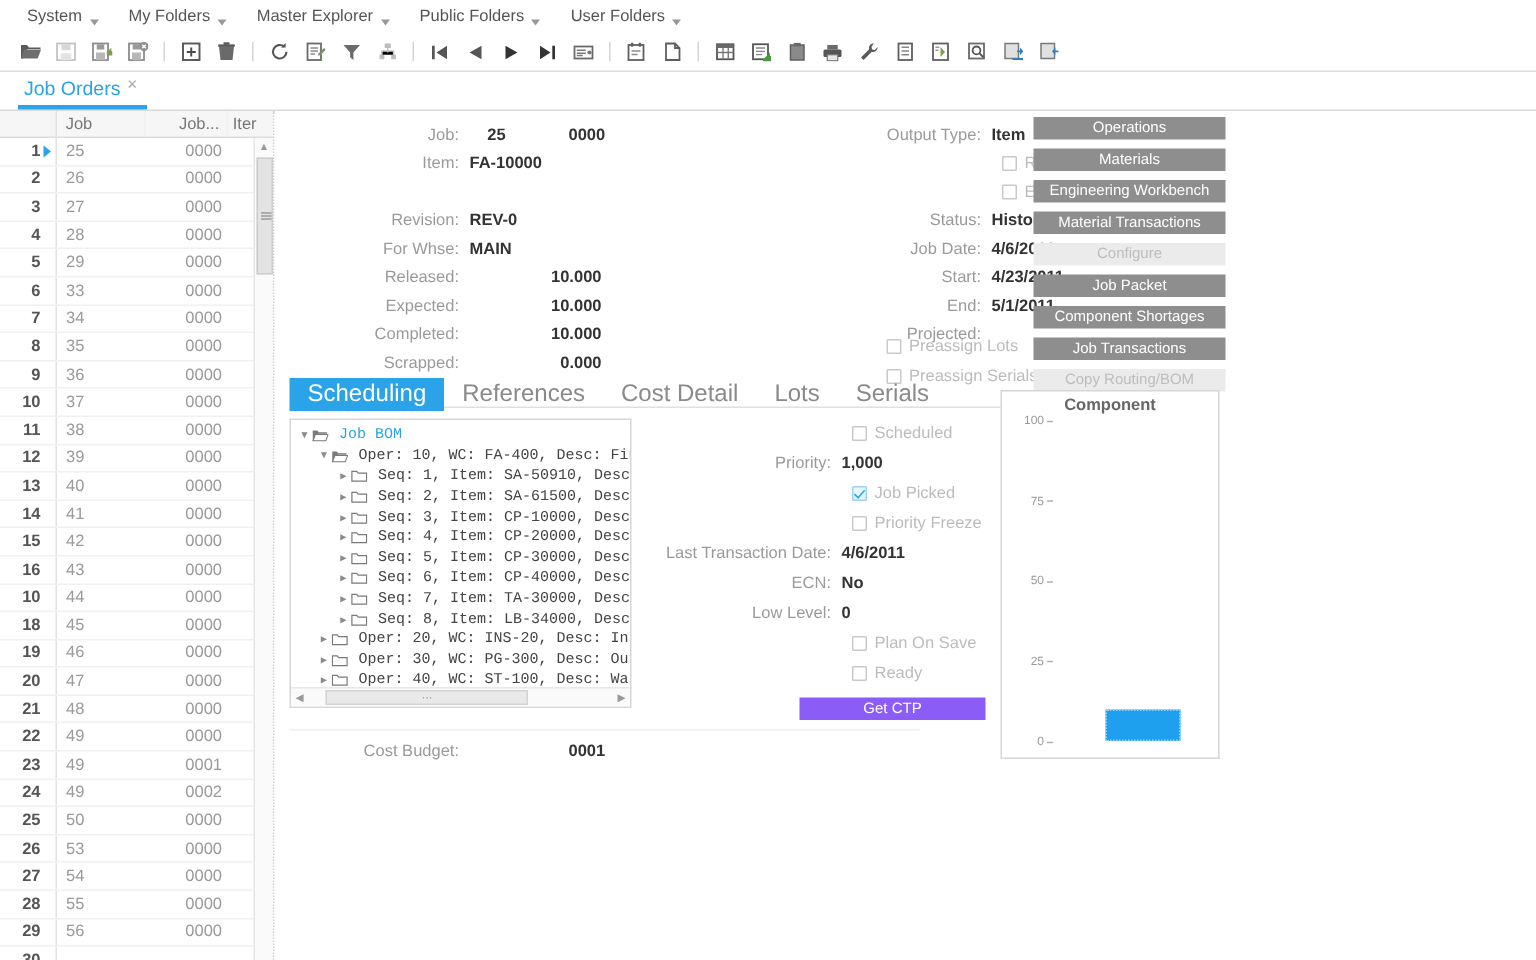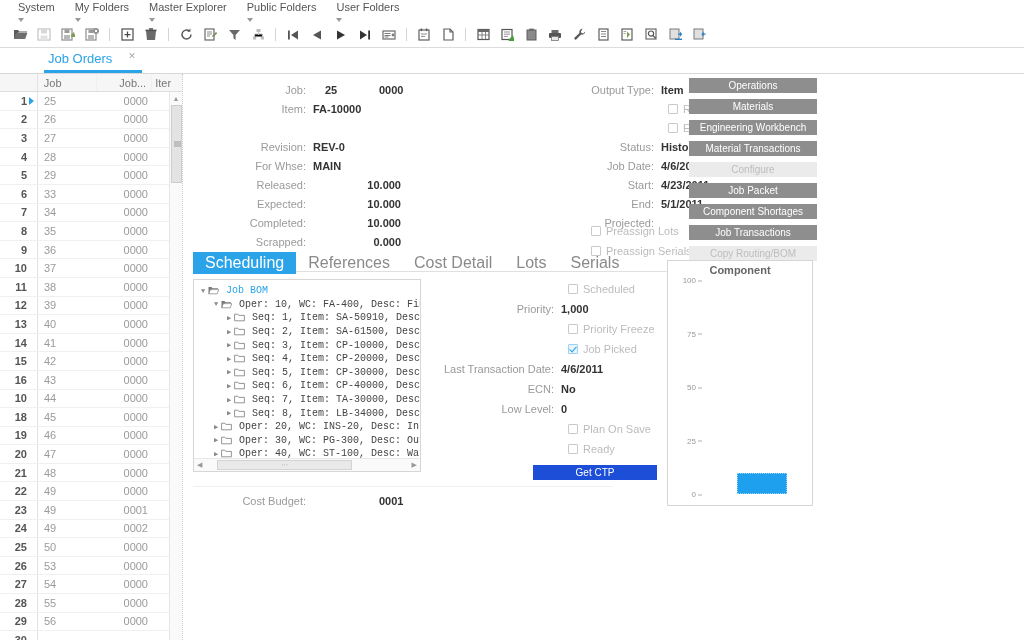--- a/index.html
+++ b/index.html
@@ -17,27 +17,26 @@
   #menubar {
     height: 22px;
     display: flex;
     align-items: center;
     padding-left: 8px;
     background: #ffffff;
     font-size: 11px;
   }
   .menu-item {
     display: flex;
-    align-items: flex-start;
+    align-items: flex-end;
     gap: 5px;
     padding: 2px 10px;
     color: #555;
     cursor: default;
     white-space: nowrap;
-    flex-direction: column;
   }
   .caret {
     width: 0; height: 0;
     border-left: 3.5px solid transparent;
     border-right: 3.5px solid transparent;
     border-top: 4px solid #999;
     display: inline-block;
   }
 
   
@@ -66,27 +65,26 @@
     height: 26px;
     display: flex;
     align-items: flex-end;
     padding-left: 12px;
     border-bottom: 1px solid #d8d8d8;
     background: #fff;
   }
   .app-tab {
     display: flex;
     align-items: flex-start;
-    gap: 16px;
+    gap: 4px;
     padding: 2px 6px 4px 4px;
     border-bottom: 3px solid #2aa3e8;
     color: #2aa3e8;
     font-size: 13px;
     cursor: default;
-    margin-left: 32px;
   }
   .app-tab .closex {
     font-size: 9px;
     color: #aaa;
     margin-top: 0px;
   }
 
   
   #body {
     display: flex;
@@ -357,21 +355,21 @@
     width: 245px;
   }
   #schedform .frow { height: 20px; }
   #schedform .lbl { width: 128px; }
   #schedform .chkrow { padding-left: 135px; height: 20px; }
   #getctp {
     margin-top: 6px;
     margin-left: 100px;
     width: 124px;
     height: 15px;
-    background: #1d4ed8;
+    background: #8b5cf6;
     color: #fff;
     border: none;
     font-size: 10px;
     font-family: "Liberation Sans", sans-serif;
     line-height: 15px;
     text-align: center;
     cursor: default;
     padding: 0;
   }
 
@@ -1186,26 +1184,26 @@
     <div id="schedform">
       <div class="chkrow">
         <span class="cbx"></span>
         <span class="cbl">Scheduled</span>
       </div>
       <div class="frow">
         <span class="lbl">Priority:</span>
         <span class="val">1,000</span>
       </div>
       <div class="chkrow">
+        <span class="cbx checked"></span>
+        <span class="cbl">Job Picked</span>
+      </div>
+      <div class="chkrow">
         <span class="cbx"></span>
         <span class="cbl">Priority Freeze</span>
-      </div>
-      <div class="chkrow">
-        <span class="cbx checked"></span>
-        <span class="cbl">Job Picked</span>
       </div>
       <div class="frow">
         <span class="lbl">Last Transaction Date:</span>
         <span class="val">4/6/2011</span>
       </div>
       <div class="frow">
         <span class="lbl">ECN:</span>
         <span class="val">No</span>
       </div>
       <div class="frow">

